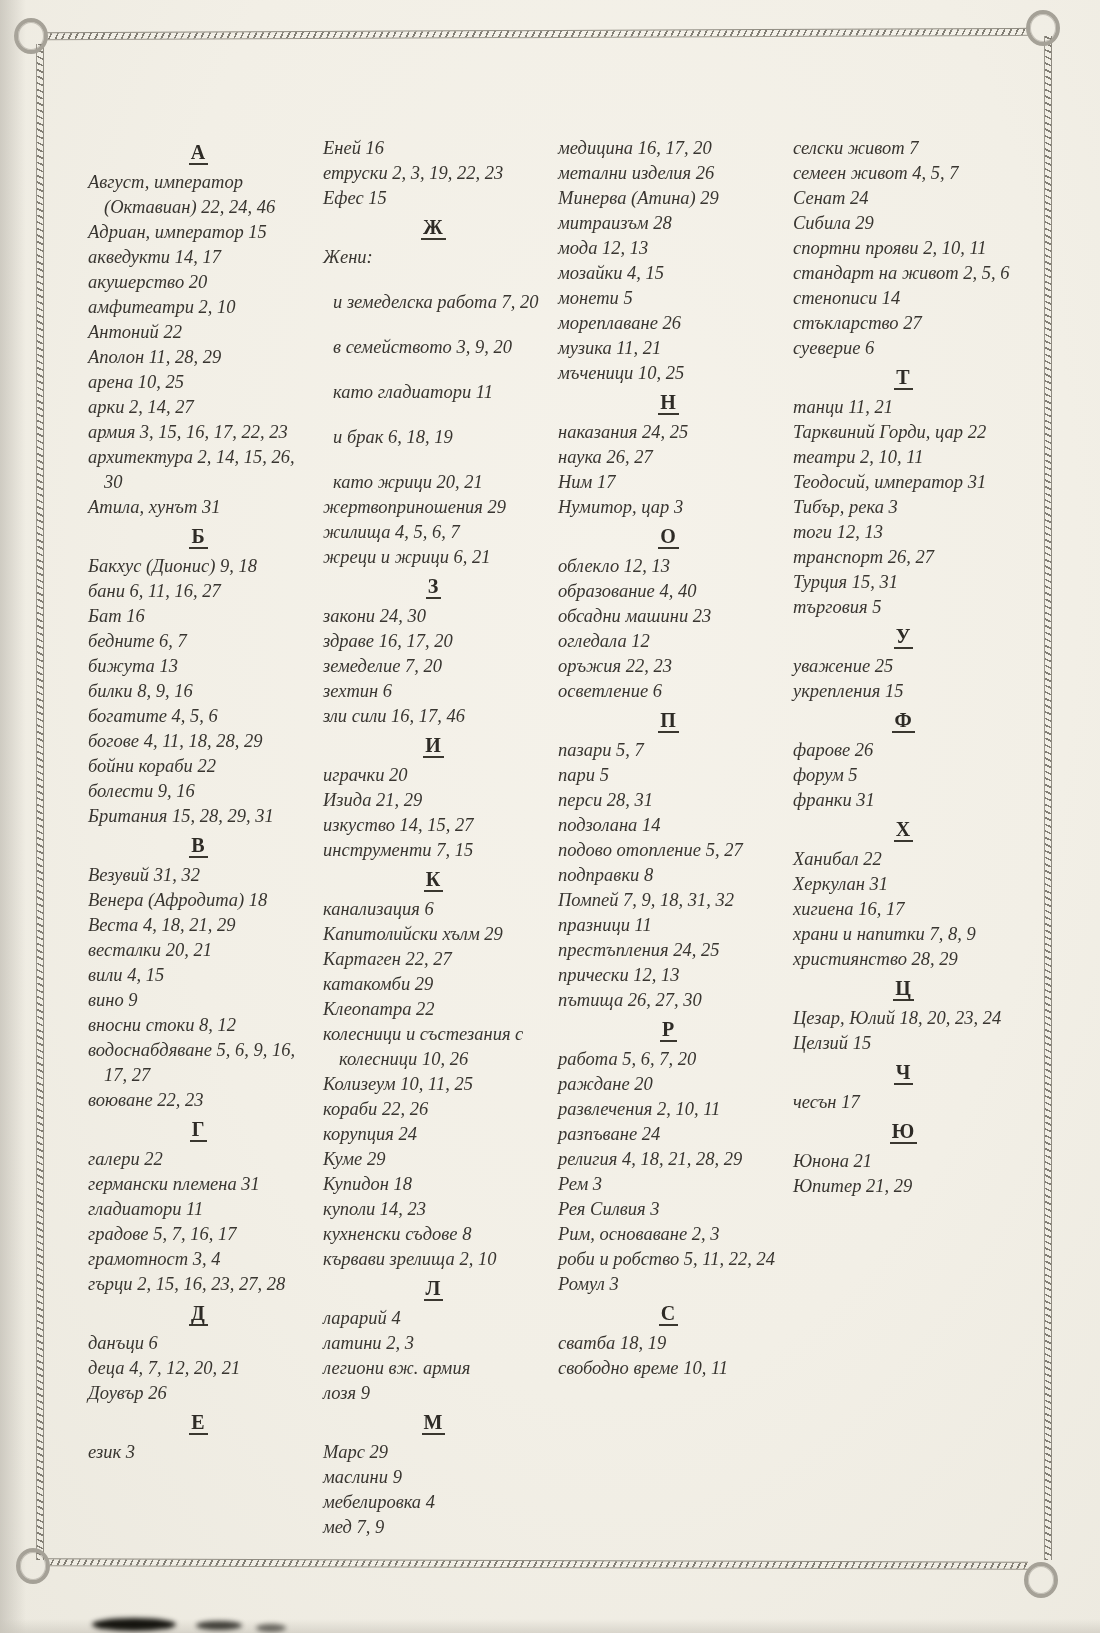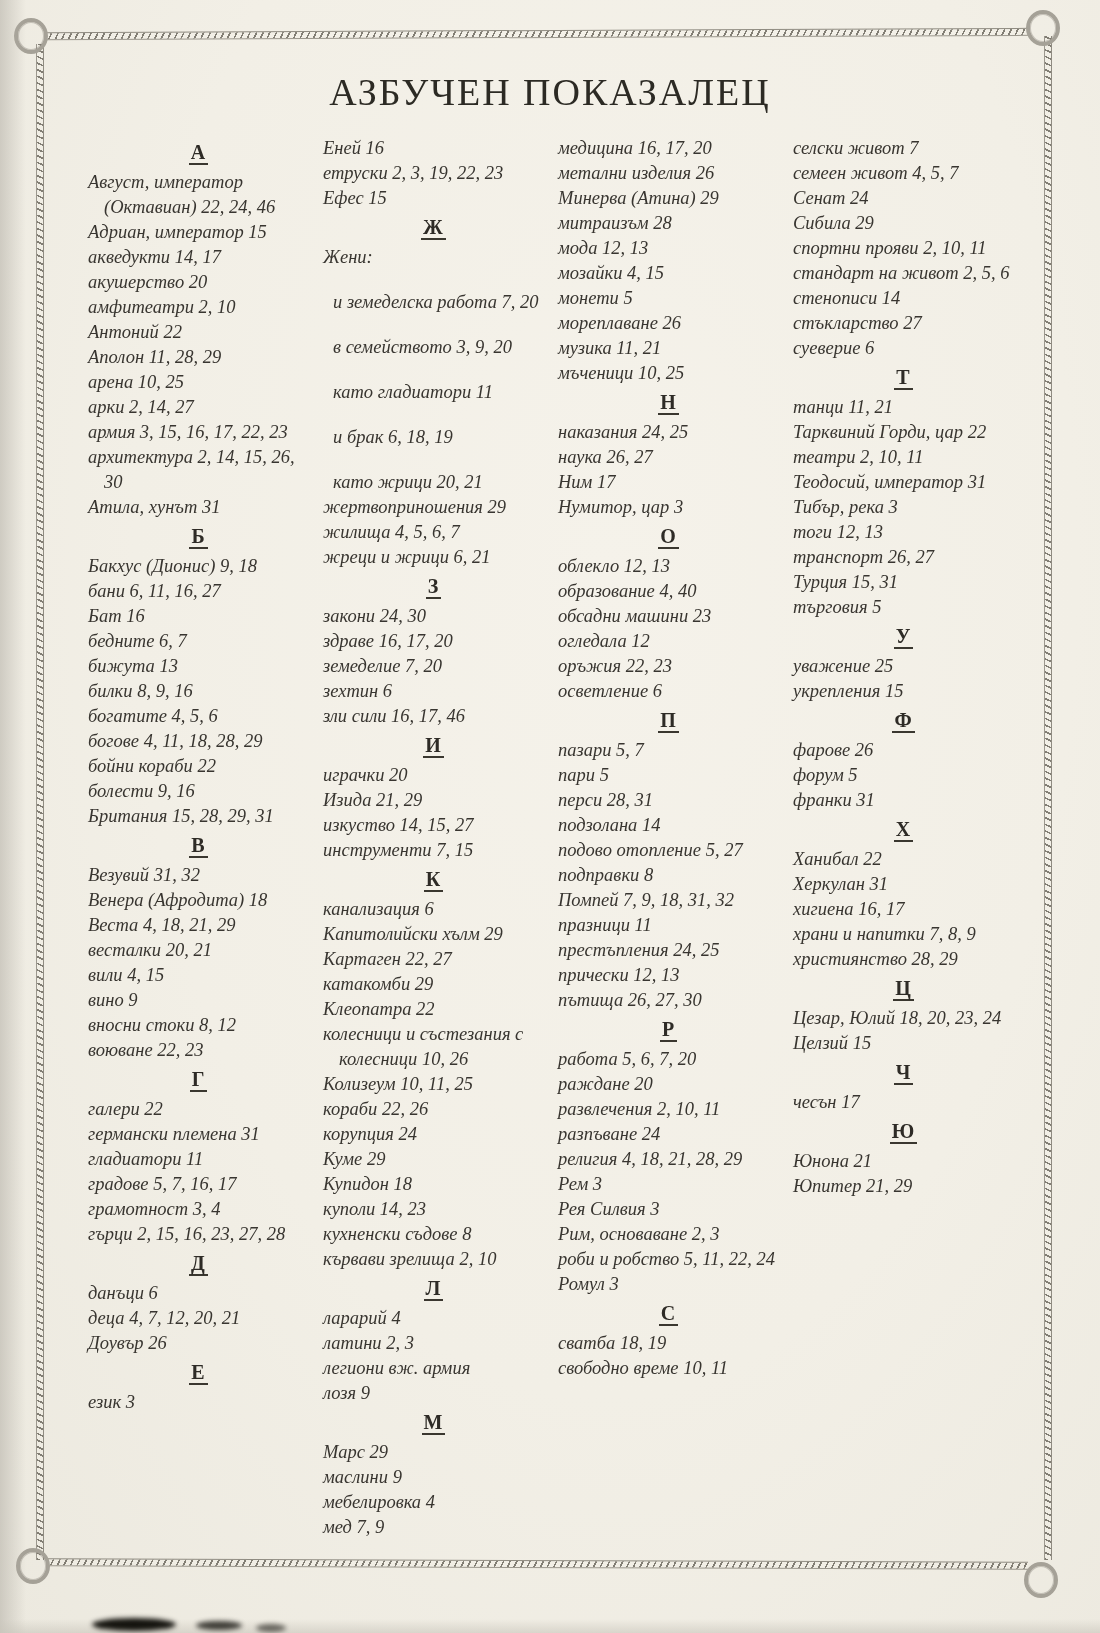--- a/index.html
+++ b/index.html
@@ -54,21 +54,20 @@
 
   <div class="rope rope-h rope-top"></div>
   <div class="rope rope-h rope-bottom"></div>
   <div class="rope rope-v rope-left"></div>
   <div class="rope rope-v rope-right"></div>
   <div class="loop loop-tl"></div>
   <div class="loop loop-tr"></div>
   <div class="loop loop-bl"></div>
   <div class="loop loop-br"></div>
 
-  <div class="title">АЗБУЧЕН ПОКАЗАЛЕЦ</div>
 
   <div class="columns">
     <div class="col">
         <div class="section"><span class="section-letter">А</span></div>
         <div class="entry">Август, император (Октавиан) 22, 24, 46</div>
         <div class="entry">Адриан, император 15</div>
         <div class="entry">акведукти 14, 17</div>
         <div class="entry">акушерство 20</div>
         <div class="entry">амфитеатри 2, 10</div>
         <div class="entry">Антоний 22</div>
@@ -91,20 +90,21 @@
         <div class="entry">болести 9, 16</div>
         <div class="entry">Британия 15, 28, 29, 31</div>
         <div class="section"><span class="section-letter">В</span></div>
         <div class="entry">Везувий 31, 32</div>
         <div class="entry">Венера (Афродита) 18</div>
         <div class="entry">Веста 4, 18, 21, 29</div>
         <div class="entry">весталки 20, 21</div>
         <div class="entry">вили 4, 15</div>
         <div class="entry">вино 9</div>
         <div class="entry">вносни стоки 8, 12</div>
+        <div class="entry">водоснабдяване 5, 6, 9, 16, 17, 27</div>
         <div class="entry">воюване 22, 23</div>
         <div class="section"><span class="section-letter">Г</span></div>
         <div class="entry">галери 22</div>
         <div class="entry">германски племена 31</div>
         <div class="entry">гладиатори 11</div>
         <div class="entry">градове 5, 7, 16, 17</div>
         <div class="entry">грамотност 3, 4</div>
         <div class="entry">гърци 2, 15, 16, 23, 27, 28</div>
         <div class="section"><span class="section-letter">Д</span></div>
         <div class="entry">данъци 6</div>

